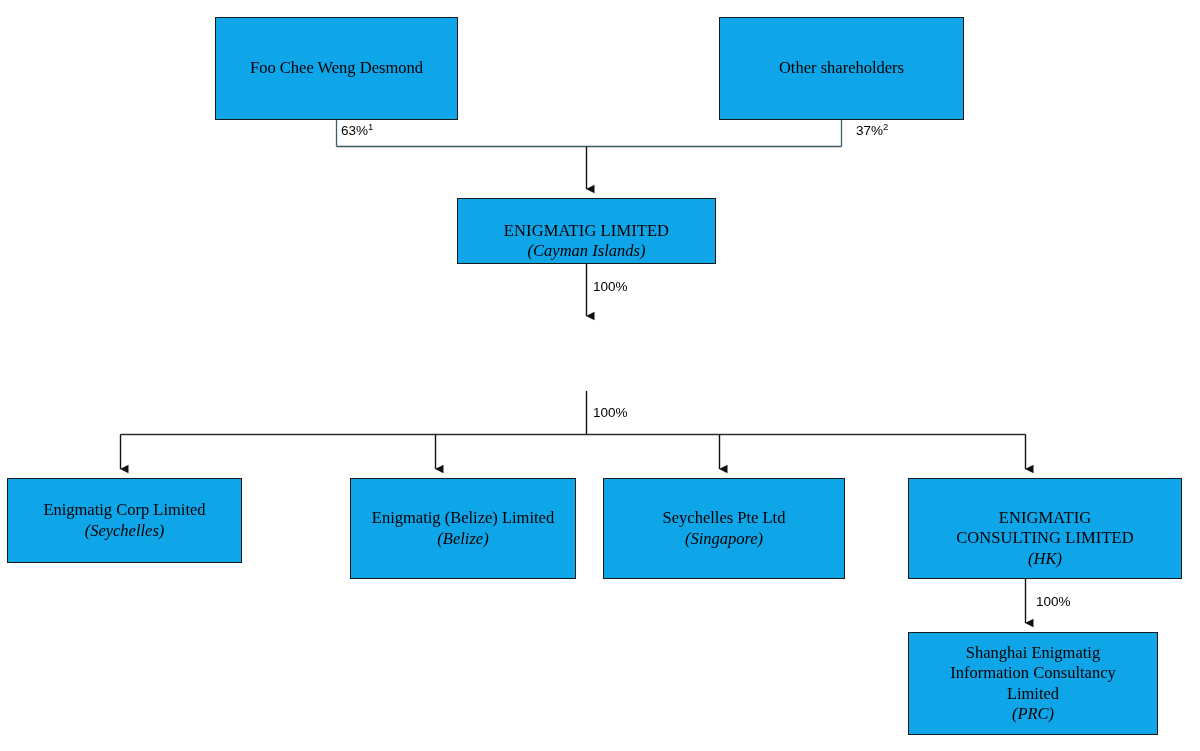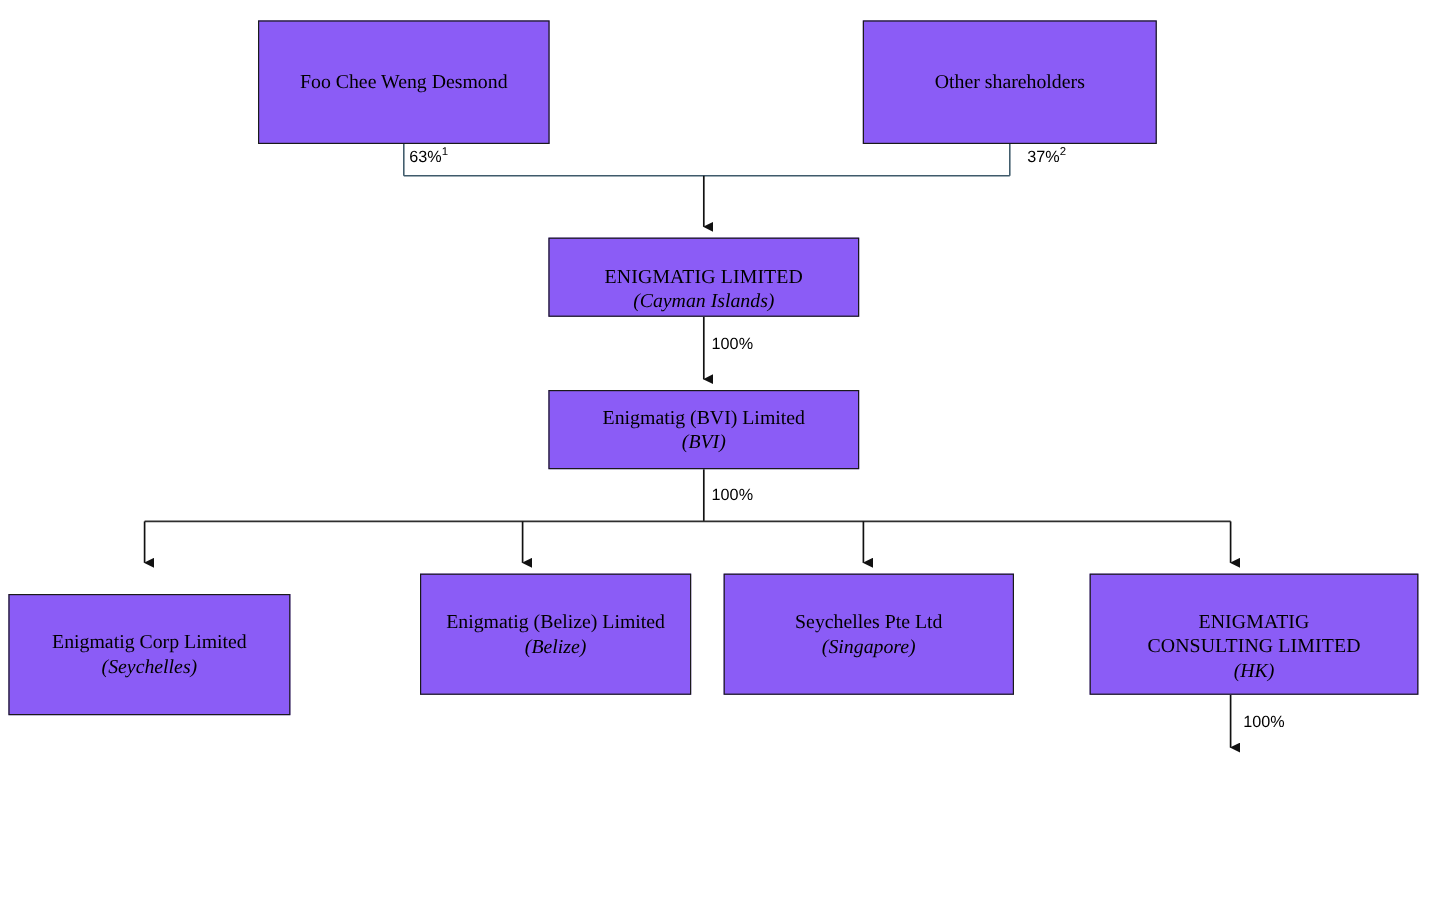--- a/index.html
+++ b/index.html
@@ -21,21 +21,21 @@
     left: 0;
     top: 0;
     width: 1200px;
     height: 751px;
     pointer-events: none;
   }
   .node-box {
     position: absolute;
     box-sizing: border-box;
     border: 1.4px solid #1a1a1a;
-    background: #8b5cf6;
+    background: #0ea5e9;
     display: flex;
     flex-direction: column;
     align-items: center;
     justify-content: center;
     text-align: center;
     line-height: 1.22;
     color: #000000;
   }
   .node-name {
     font-size: 16.5px;
@@ -106,46 +106,48 @@
 
   <div class="node-box" style="left:719px; top:17px; width:245px; height:103px;justify-content:center;">
     <div class="node-name">Other shareholders</div>
   </div>
 
   <div class="node-box" style="left:457px; top:198px; width:259px; height:66px;">
     <div class="node-name upper">ENIGMATIG LIMITED</div>
     <div class="node-juris">(Cayman Islands)</div>
   </div>
 
-  <div class="node-box" style="left:457px; top:325px; width:259px; height:66px;">
-    <div class="node-name">Enigmatig (BVI) Limited</div>
-    <div class="node-juris">(BVI)</div>
-  </div>
 
-  <div class="node-box" style="left:7px; top:495px; width:235px; height:101px;">
+  <div class="node-box" style="left:7px; top:478px; width:235px; height:85px;">
     <div class="node-name">Enigmatig Corp Limited</div>
     <div class="node-juris">(Seychelles)</div>
   </div>
 
   <div class="node-box" style="left:312px; top:478px; width:226px; height:101px;margin-left:38px;">
     <div class="node-name">Enigmatig (Belize) Limited</div>
     <div class="node-juris">(Belize)</div>
   </div>
 
   <div class="node-box" style="left:603px; top:478px; width:242px; height:101px;">
     <div class="node-name">Seychelles Pte Ltd</div>
     <div class="node-juris">(Singapore)</div>
   </div>
 
   <div class="node-box" style="left:908px; top:478px; width:274px; height:101px;">
     <div class="node-name upper">ENIGMATIG
 CONSULTING LIMITED</div>
     <div class="node-juris">(HK)</div>
   </div>
 
+  <div class="node-box" style="left:908px; top:632px; width:250px; height:103px;">
+    <div class="node-name">Shanghai Enigmatig
+Information Consultancy
+Limited</div>
+    <div class="node-juris">(PRC)</div>
+  </div>
 
   <div class="edge-label" style="left:341px; top:123px;"><span>63%</span><sup>1</sup></div>
 
   <div class="edge-label" style="left:856px; top:123px;"><span>37%</span><sup>2</sup></div>
 
   <div class="edge-label" style="left:593px; top:279px;"><span>100%</span></div>
 
   <div class="edge-label" style="left:593px; top:405px;"><span>100%</span></div>
 
   <div class="edge-label" style="left:1036px; top:594px;"><span>100%</span></div>

